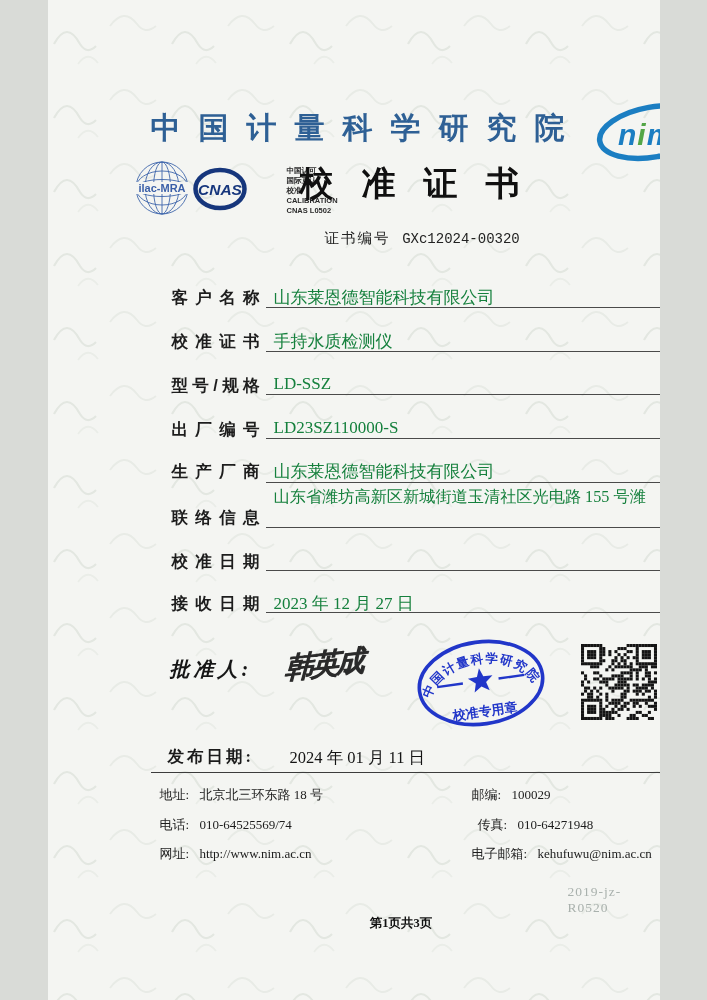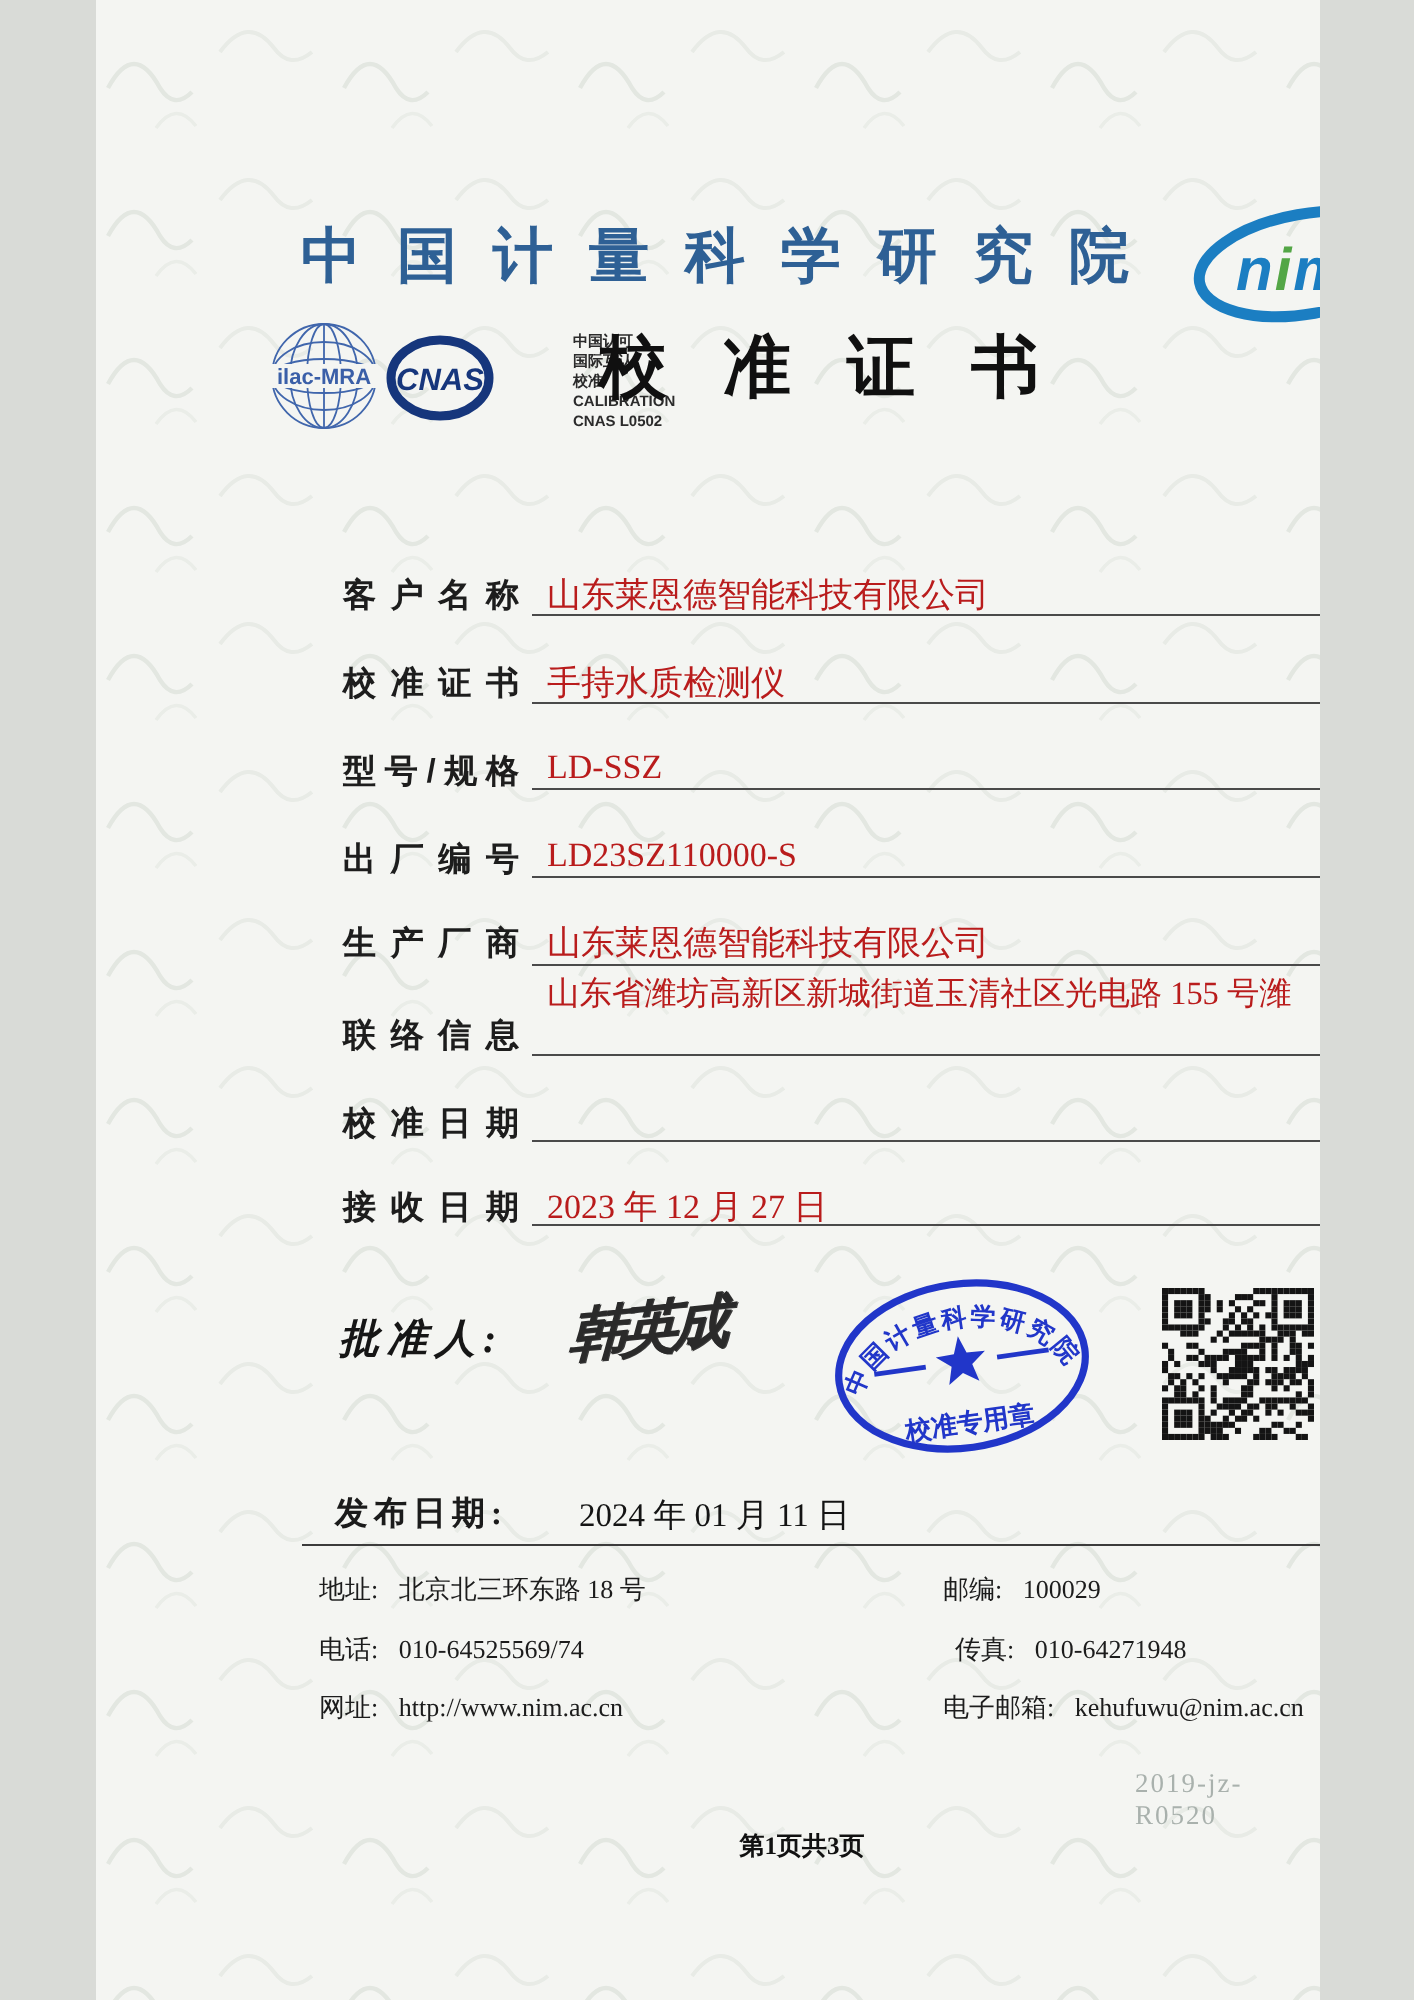--- a/index.html
+++ b/index.html
@@ -29,21 +29,21 @@
   }
   .cert-no{position:absolute;left:277px;top:229px;font-size:14.5px;color:#222;white-space:nowrap;}
   .cert-no .lbl{letter-spacing:2px;}
   .cert-no .val{font-family:"Liberation Mono",monospace;margin-left:8px;font-size:14px;}
   .f-label{
     position:absolute;left:124px;width:88px;
     font-family:"Liberation Sans",sans-serif;font-weight:700;font-size:16.5px;
     color:#1d1d1d;text-align:justify;text-align-last:justify;white-space:nowrap;
   }
   .f-value{
-    position:absolute;left:226px;font-size:17px;color:#b91c1c;white-space:nowrap;
+    position:absolute;left:226px;font-size:17px;color:#15803d;white-space:nowrap;
     font-family:"Liberation Serif",serif;
   }
   .f-value.addr{font-size:16.2px;}
   .f-line{position:absolute;left:218px;width:398px;height:0;border-bottom:1.3px solid #4a4a4a;}
   .approve-label{
     position:absolute;left:122px;top:656px;font-size:20px;font-weight:700;
     font-style:italic;letter-spacing:4px;color:#161616;white-space:nowrap;
   }
   .signature{
     position:absolute;left:236px;top:645px;font-size:29px;font-style:italic;font-weight:600;
@@ -117,20 +117,24 @@
   <div class="accred">
     <div>中国认可</div>
     <div>国际互认</div>
     <div>校准</div>
     <div>CALIBRATION</div>
     <div>CNAS L0502</div>
   </div>
 
   <div class="cert-title">校准证书</div>
 
+  <div class="cert-no">
+    <span class="lbl">证书编号</span>
+    <span class="val">GXc12024-00320</span>
+  </div>
 
   <div class="f-label" style="top:287px">客户名称</div>
   <div class="f-value" style="top:286px">山东莱恩德智能科技有限公司</div>
   <div class="f-line" style="top:307px"></div>
 
   <div class="f-label" style="top:331px">校准证书</div>
   <div class="f-value" style="top:330px">手持水质检测仪</div>
   <div class="f-line" style="top:351px"></div>
 
   <div class="f-label" style="top:375px">型号/规格</div>

